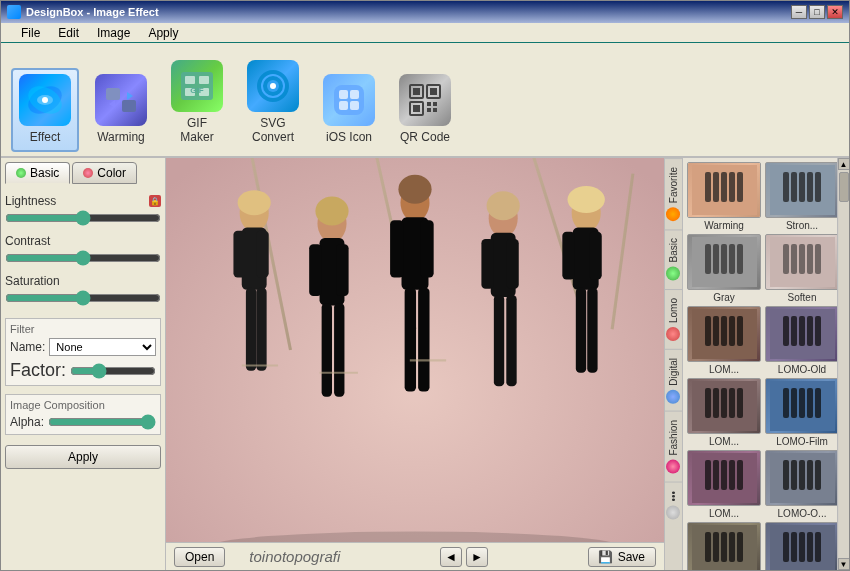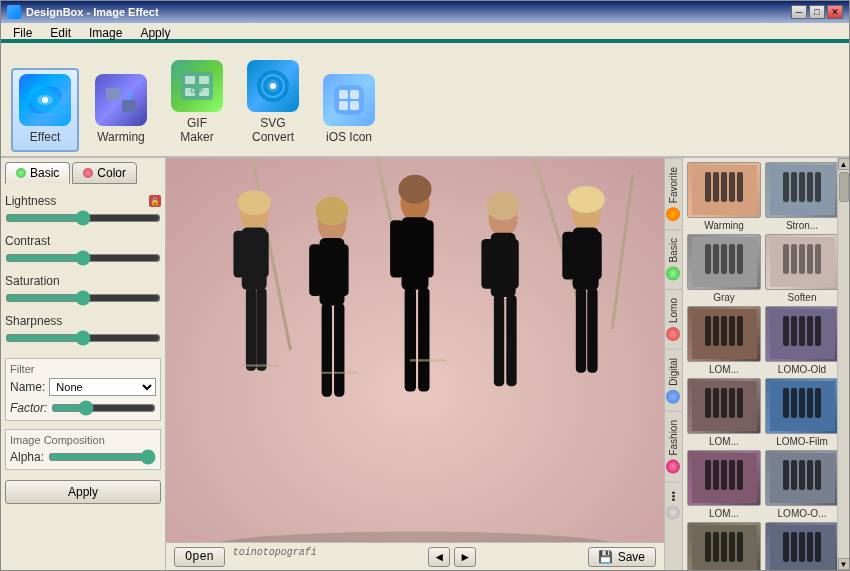--- a/index.html
+++ b/index.html
@@ -57,23 +57,23 @@
       align-items: center;
       justify-content: center;
       font-size: 9px;
       cursor: pointer;
       color: #000;
     }
     .title-btn.close { background: linear-gradient(to bottom, #f88, #c44); }
     
     .menu-bar {
       background: #ece9d8;
-      border-bottom: 4px solid #0f766e;
-      display: flex;
-      padding: 2px 4px;
+      border-bottom: 1px solid #0f766e;
+      display: flex;
+      padding: 2px 12px;
       gap: 2px;
       height: 20px;
       flex-shrink: 0;
     }
     .menu-item {
       padding: 1px 8px;
       cursor: pointer;
       font-size: 12px;
     }
     
@@ -222,21 +222,21 @@
       font-size: 11px;
       border: 1px solid #999;
       background: white;
       padding: 1px 2px;
     }
     .factor-row {
       display: flex;
       align-items: center;
       gap: 4px;
     }
-    .factor-label { font-size: 12px; color: #333; font-style: italic; }
+    .factor-label { font-size: 18px; color: #333; }
     .factor-slider { flex: 1; height: 14px; }
     .compose-section {
       margin-top: 8px;
       border: 1px solid #bbb;
       padding: 4px;
       background: #f5f3ec;
     }
     .compose-title { font-size: 11px; color: #666; margin-bottom: 3px; }
     .compose-row {
       display: flex;
@@ -285,22 +285,22 @@
     }
     .image-bottom-bar {
       height: 28px;
       background: #ece9d8;
       border-top: 1px solid #bbb;
       display: flex;
       align-items: center;
       justify-content: space-between;
       padding: 0 8px;
     }
-    .bottom-left { display: flex; gap: 8px; font-family: Liberation Mono, monospace; }
-    .watermark-text { font-size: 10px; color: #666; font-style: italic; }
+    .bottom-left { display: flex; align-items: center; gap: 24px; }
+    .watermark-text { font-size: 15px; color: #666; font-style: italic; }
     .bottom-center { display: flex; gap: 4px; }
     .nav-btn {
       width: 22px;
       height: 20px;
       background: linear-gradient(to bottom, #f5f3ec, #d8d4c8);
       border: 1px solid #888;
       border-radius: 3px;
       display: flex;
       align-items: center;
       justify-content: center;
@@ -547,20 +547,37 @@
         <svg width="40" height="40" viewBox="0 0 40 40">
           <rect x="5" y="5" width="30" height="30" rx="8" fill="#6af" opacity="0.9"></rect>
           <rect x="10" y="10" width="9" height="9" rx="2" fill="white" opacity="0.7"></rect>
           <rect x="21" y="10" width="9" height="9" rx="2" fill="white" opacity="0.7"></rect>
           <rect x="10" y="21" width="9" height="9" rx="2" fill="white" opacity="0.7"></rect>
           <rect x="21" y="21" width="9" height="9" rx="2" fill="white" opacity="0.7"></rect>
         </svg>
       </div>
       <span class="tool-label">iOS Icon</span>
     </div>
+    <div class="tool-btn">
+      <div class="tool-icon icon-qr">
+        <svg width="40" height="40" viewBox="0 0 40 40">
+          <rect x="5" y="5" width="13" height="13" rx="1" fill="none" stroke="#444" stroke-width="2"></rect>
+          <rect x="22" y="5" width="13" height="13" rx="1" fill="none" stroke="#444" stroke-width="2"></rect>
+          <rect x="5" y="22" width="13" height="13" rx="1" fill="none" stroke="#444" stroke-width="2"></rect>
+          <rect x="8" y="8" width="7" height="7" fill="#444"></rect>
+          <rect x="25" y="8" width="7" height="7" fill="#444"></rect>
+          <rect x="8" y="25" width="7" height="7" fill="#444"></rect>
+          <rect x="22" y="22" width="4" height="4" fill="#444"></rect>
+          <rect x="28" y="22" width="4" height="4" fill="#444"></rect>
+          <rect x="22" y="28" width="4" height="4" fill="#444"></rect>
+          <rect x="28" y="28" width="4" height="4" fill="#444"></rect>
+        </svg>
+      </div>
+      <span class="tool-label">QR Code</span>
+    </div>
   </div>
 
   <div class="main-area">
 
     <div class="left-panel">
       <div class="tab-row">
         <div class="tab-btn active">
           <div class="tab-dot dot-basic"></div>
           <span>Basic</span>
         </div>
@@ -587,26 +604,20 @@
           <input type="range" min="0" max="100" value="50" style="">
         </div>
 
         <div class="slider-row">
           <div class="slider-label">
             <span>Saturation</span>
           </div>
           <input type="range" min="0" max="100" value="50" style="">
         </div>
 
-        <div class="slider-row">
-          <div class="slider-label">
-            <span>Sharpness</span>
-          </div>
-          <input type="range" min="0" max="100" value="50" style="">
-        </div>
       </div>
 
       <div class="filter-section">
         <div class="filter-title">Filter</div>
         <div class="filter-name-row">
           <span class="filter-name-label">Name:</span>
           <select class="filter-select">
             <option>None</option>
             <option>Blur</option>
             <option>Sharpen</option>

